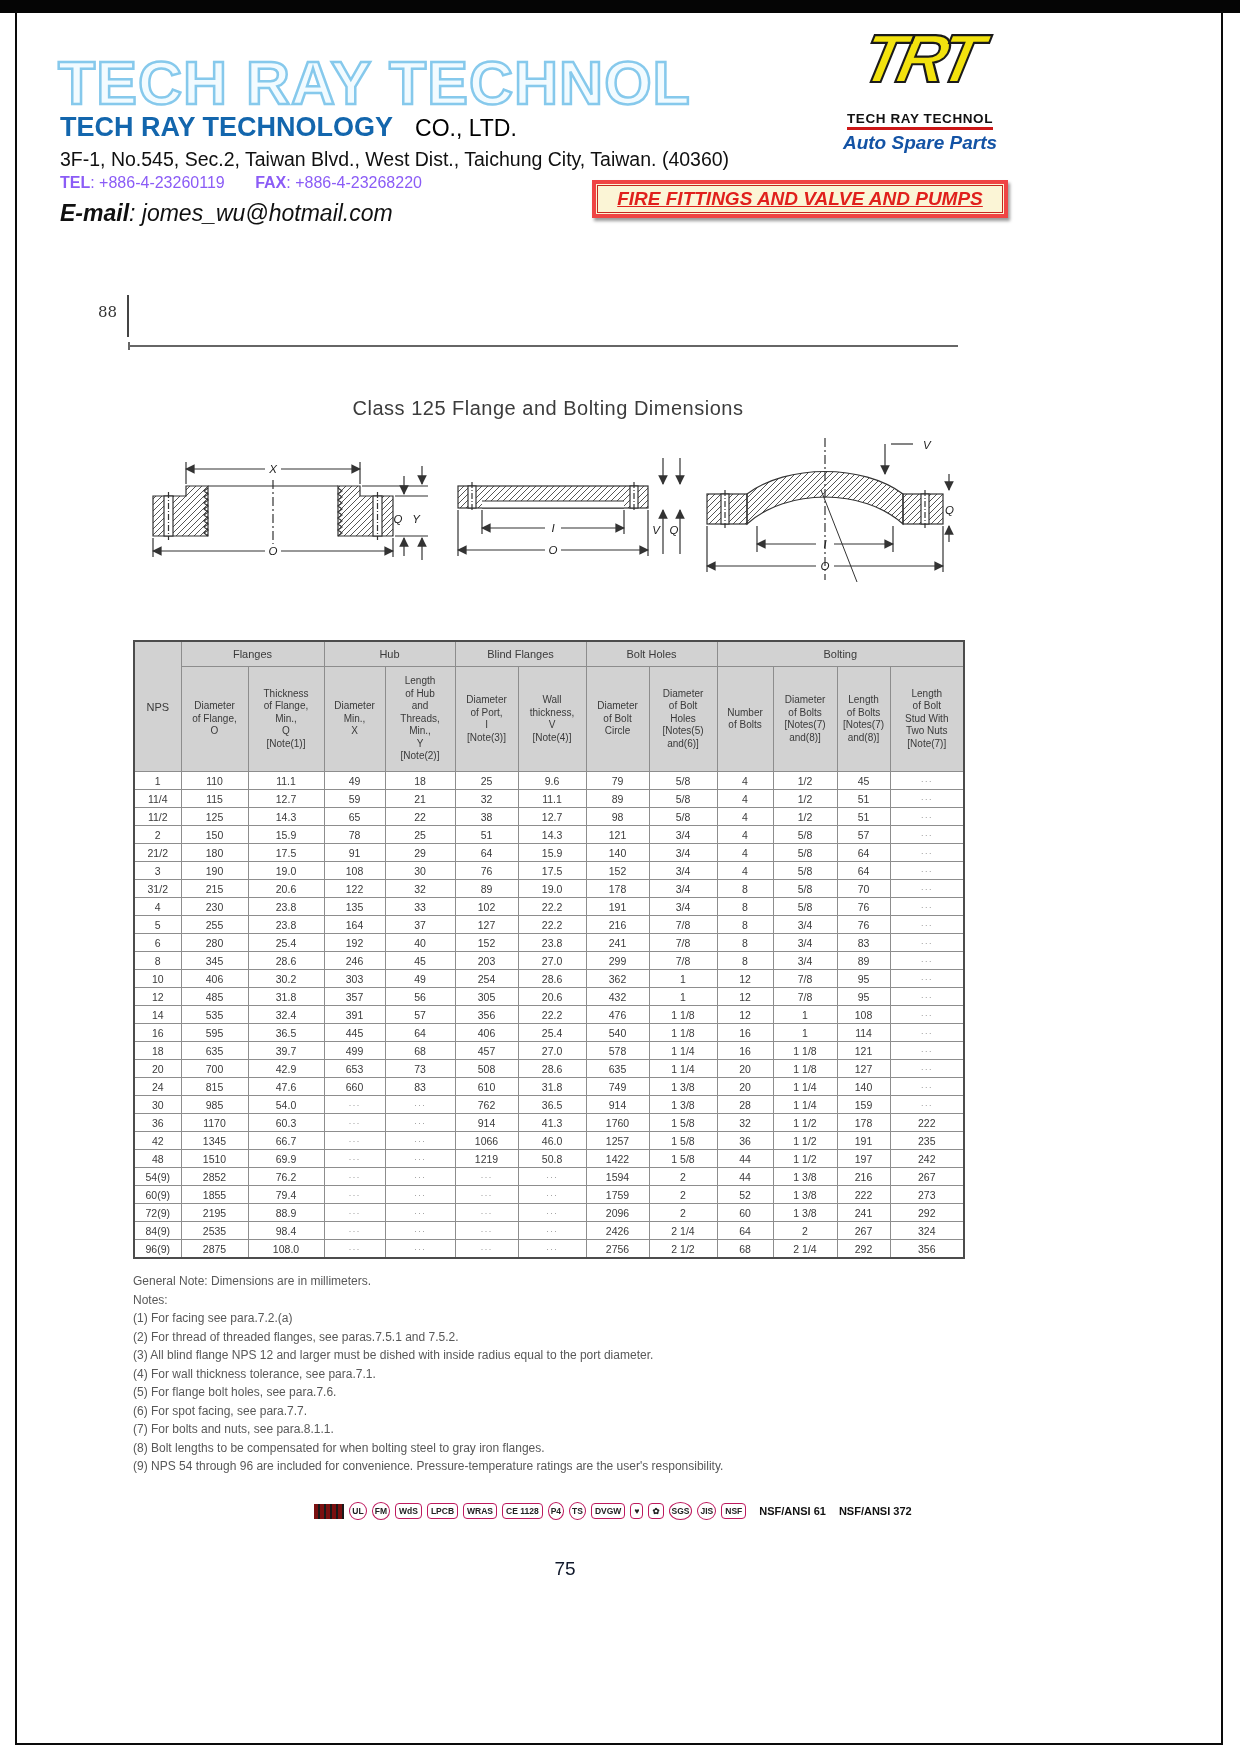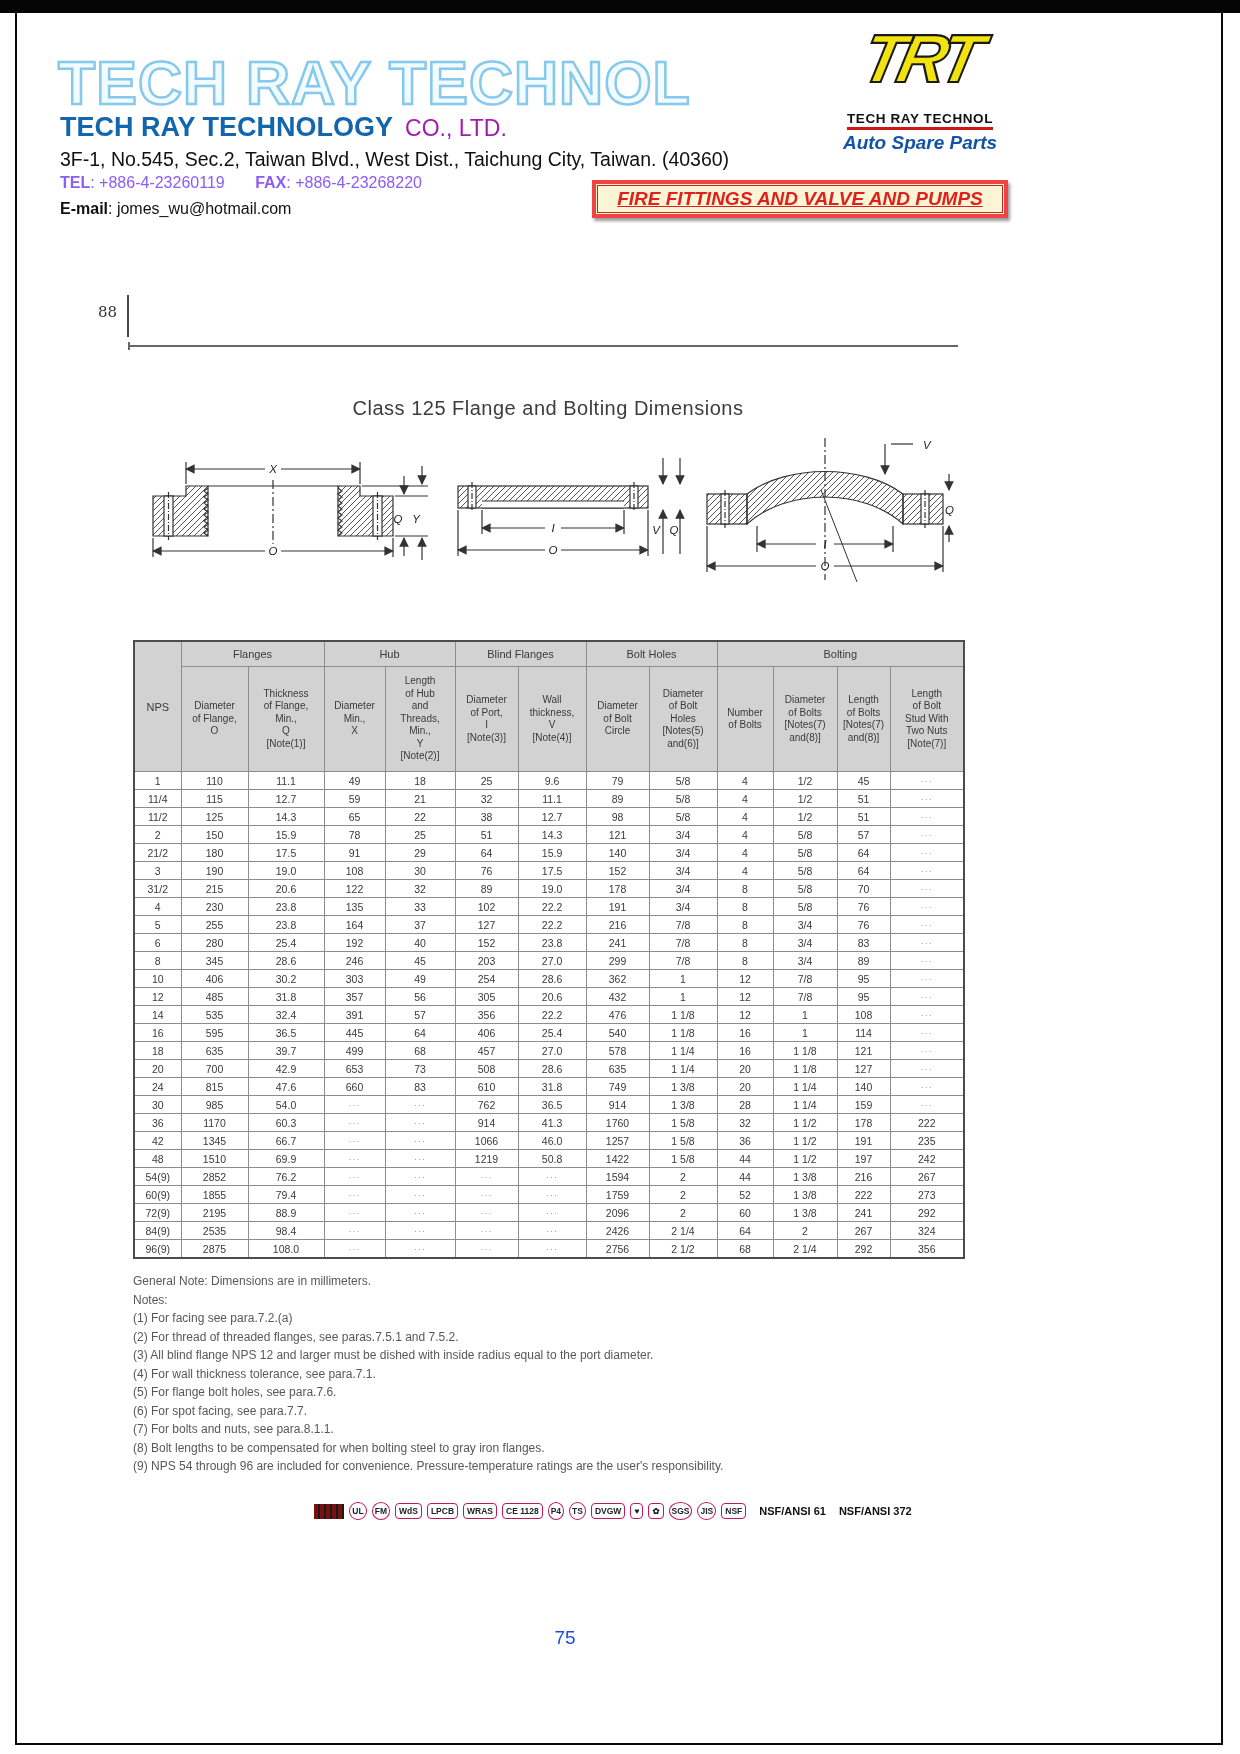--- a/index.html
+++ b/index.html
@@ -6,26 +6,26 @@
   .page{position:relative;width:1240px;height:1754px;background:#fff;overflow:hidden;
         font-family:"Liberation Sans",sans-serif;color:#222;}
   .topbar{position:absolute;left:0;top:0;width:100%;height:13px;background:#050505;}
   .frame{position:absolute;left:15px;top:11px;width:1208px;height:1734px;
          border:2px solid #0a0a0a;border-top:none;box-sizing:border-box;}
   
   .logo-outline{position:absolute;left:58px;top:48px;font-size:61px;font-weight:bold;letter-spacing:1px;
         color:#f2fbff;-webkit-text-stroke:2.5px #86c9ec;white-space:nowrap;}
   .company-line{position:absolute;left:60px;top:112px;white-space:nowrap;}
   .company{font-size:27px;font-weight:bold;color:#1366ad;}
-  .company-suffix{font-size:23px;color:#a21caf;margin-left:12px;}
+  .company-suffix{font-size:23px;color:#000000;margin-left:22px;}
   .address{position:absolute;left:60px;top:148px;font-size:19.5px;color:#101010;}
   .telfax{position:absolute;left:60px;top:174px;font-size:16px;color:#8b5cf6;}
   .telfax b,.email b{font-weight:bold;}
   .telfax .fax-label{margin-left:26px;}
-  .email{position:absolute;left:60px;top:200px;font-size:16px;color:#101010;}
+  .email{position:absolute;left:60px;top:200px;font-size:23px;color:#101010;font-style:italic;}
   .trt{position:absolute;left:805px;top:26px;width:230px;text-align:center;}
   .trt-mark{font-size:68px;line-height:0.95;font-weight:900;font-style:italic;letter-spacing:-6px;
         color:#f2e20e;-webkit-text-stroke:2.2px #1a1a1a;transform:skewX(-12deg);}
   .trt-sub{display:inline-block;font-size:13.5px;font-weight:bold;color:#111;letter-spacing:.6px;
         border-bottom:3px solid #cc1717;padding-bottom:1px;margin-top:2px;white-space:nowrap;}
   .trt-tag{font-size:19px;font-weight:bold;font-style:italic;color:#1353a5;margin-top:2px;white-space:nowrap;}
   .banner{position:absolute;left:592px;top:180px;width:408px;height:30px;line-height:29px;text-align:center;
         background:#fbf5d6;border:4px solid #ef4444;
         box-shadow:2px 3px 3px rgba(0,0,0,.4), inset 0 0 0 1px #fbf5d6, inset 0 0 0 2px #c3281e;
         font-size:19px;font-weight:bold;font-style:italic;color:#e0201c;
@@ -57,21 +57,21 @@
   .notes{position:absolute;left:133px;top:1272px;width:840px;font-size:12px;color:#585858;line-height:18.5px;}
   
   .certs{position:absolute;left:133px;top:1502px;width:960px;display:flex;justify-content:center;
         align-items:center;gap:5px;}
   .cert-flag{width:30px;height:15px;
         background:repeating-linear-gradient(90deg,#7a1010 0 4px,#1a1a1a 4px 6px);}
   .cert-badge{font-size:8.5px;font-weight:bold;color:#222;border:1px solid #be185d;border-radius:4px;
         padding:2px 3px;white-space:nowrap;background:#fff;}
   .cert-badge.round{border-radius:50%;padding:3px 2px;}
   .nsf-text{font-size:11px;font-weight:bold;color:#111;margin-left:8px;white-space:nowrap;}
-  .pageno{position:absolute;left:0;top:1627px;width:1130px;text-align:center;font-size:19px;color:#1d4ed8;}
+  .pageno{position:absolute;left:0;top:1558px;width:1130px;text-align:center;font-size:19px;color:#0f172a;}
 </style>
 </head>
 <body>
 
 <svg width="0" height="0" style="position:absolute" aria-hidden="true">
   <defs>
     <pattern id="hatch" patternUnits="userSpaceOnUse" width="6" height="6">
       <path d="M0,6 L6,0" stroke="#555" stroke-width="1"></path>
     </pattern>
     <marker id="arr" viewBox="0 0 10 10" refX="9" refY="5" markerWidth="8" markerHeight="8" orient="auto-start-reverse">

